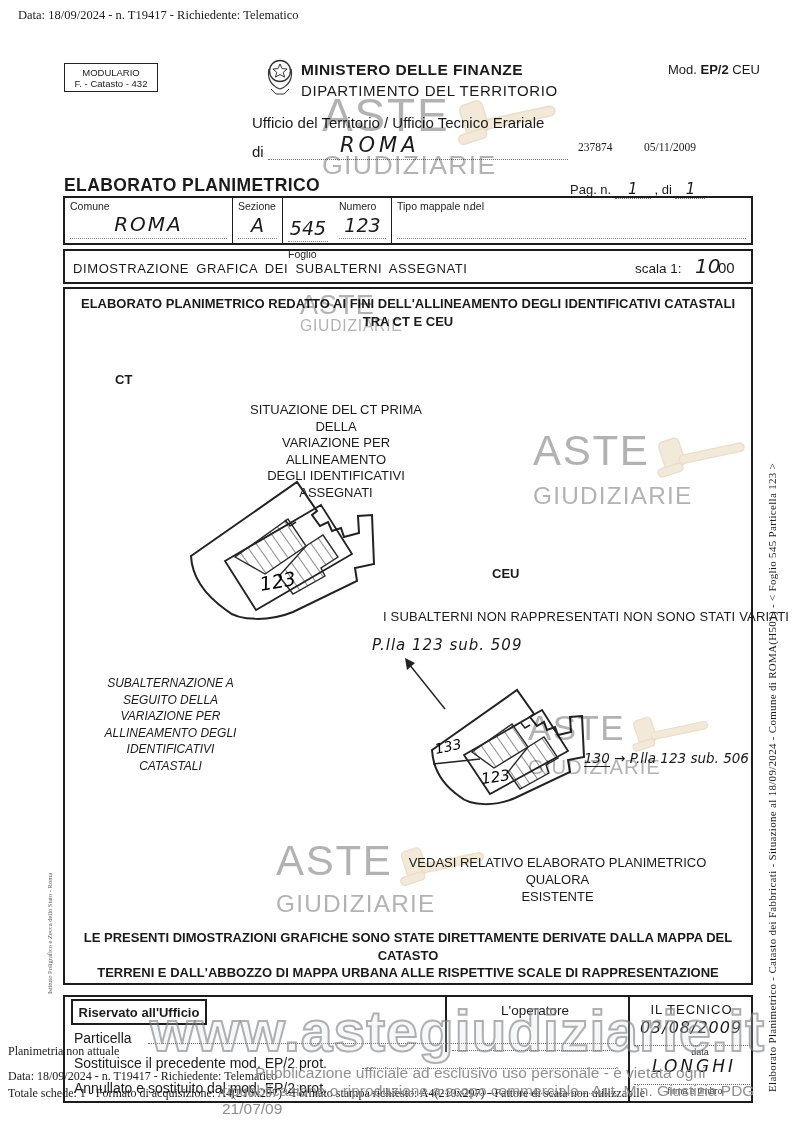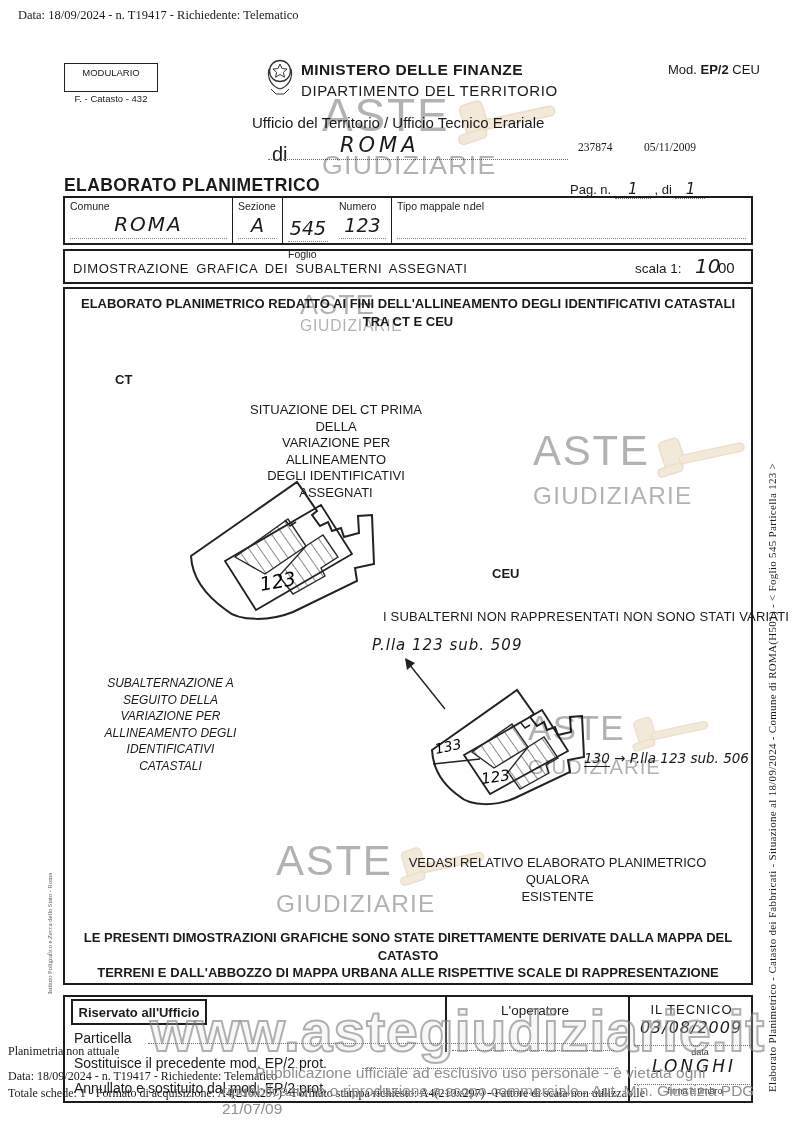--- a/index.html
+++ b/index.html
@@ -35,41 +35,41 @@
 </style>
 </head>
 <body>
 
 <div class="page">
 
   <div class="abs serif" style="left:18px;top:8px;font-size:12.5px;">Data: 18/09/2024 - n. T19417 - Richiedente: Telematico</div>
 
   <div class="abs" style="left:64px;top:63px;width:94px;height:29px;border:1.5px solid #222;text-align:center;padding-top:3px;box-sizing:border-box;">
     <div style="font-size:9.5px;">MODULARIO</div>
-    <div style="font-size:9.5px;margin-top:15px;">F. - Catasto - 432</div>
+    <div style="font-size:9.5px;">F. - Catasto - 432</div>
   </div>
 
   <svg class="abs" style="left:263px;top:56px;" width="34" height="40" viewBox="0 0 34 40">
     <circle cx="17" cy="15" r="10.5" fill="none" stroke="#333" stroke-width="1.3"></circle>
     <path d="M17 8 l2.1 4.6 5 .4 -3.8 3.3 1.2 4.9 -4.5 -2.7 -4.5 2.7 1.2 -4.9 -3.8 -3.3 5 -.4 Z" fill="none" stroke="#333" stroke-width="1"></path>
     <path d="M6 13 C4 22 8 30 17 33 C26 30 30 22 28 13" fill="none" stroke="#333" stroke-width="1.3"></path>
     <path d="M8 33 L13 38 M26 33 L21 38 M13 38 L21 38" stroke="#333" stroke-width="1" fill="none"></path>
   </svg>
 
   <div class="abs b" style="left:301px;top:61px;font-size:15.5px;letter-spacing:.4px;">MINISTERO DELLE FINANZE</div>
   <div class="abs" style="left:301px;top:82px;font-size:15px;letter-spacing:.6px;">DIPARTIMENTO DEL TERRITORIO</div>
 
   <div class="abs" style="left:668px;top:62px;font-size:13px;">
     <span>Mod.</span>
     <span class="b">EP/2</span>
     <span>CEU</span>
   </div>
 
   <div class="abs" style="left:252px;top:114px;font-size:15px;">Ufficio del Territorio / Ufficio Tecnico Erariale</div>
-  <div class="abs" style="left:252px;top:143px;font-size:20px;margin-left:20px;">di</div>
+  <div class="abs" style="left:252px;top:143px;font-size:15px;">di</div>
   <div class="abs dotted" style="left:268px;top:144px;width:300px;height:15px;"></div>
   <div class="abs hand" style="left:340px;top:133px;font-size:21px;letter-spacing:4px;">ROMA</div>
   <div class="abs serif" style="left:578px;top:141px;font-size:11.5px;">237874</div>
   <div class="abs serif" style="left:644px;top:141px;font-size:11.5px;">05/11/2009</div>
 
   <div class="abs b" style="left:64px;top:175px;font-size:17.5px;letter-spacing:.4px;">ELABORATO PLANIMETRICO</div>
   <div class="abs" style="left:570px;top:180px;font-size:13px;">
     <span>Pag. n.</span>
     <span class="hand" style="display:inline-block;width:36px;text-align:center;border-bottom:1.5px dotted #777;font-size:15px;">1</span>
     <span>, di</span>

